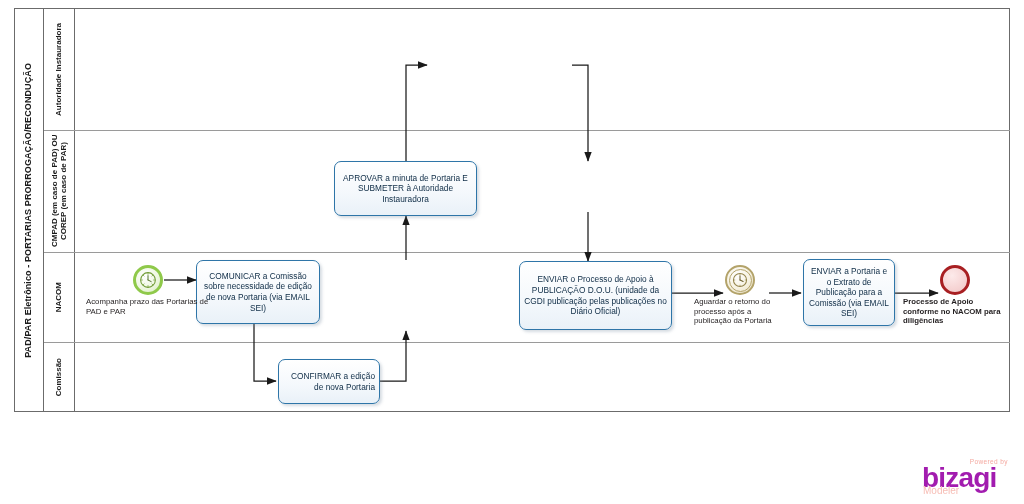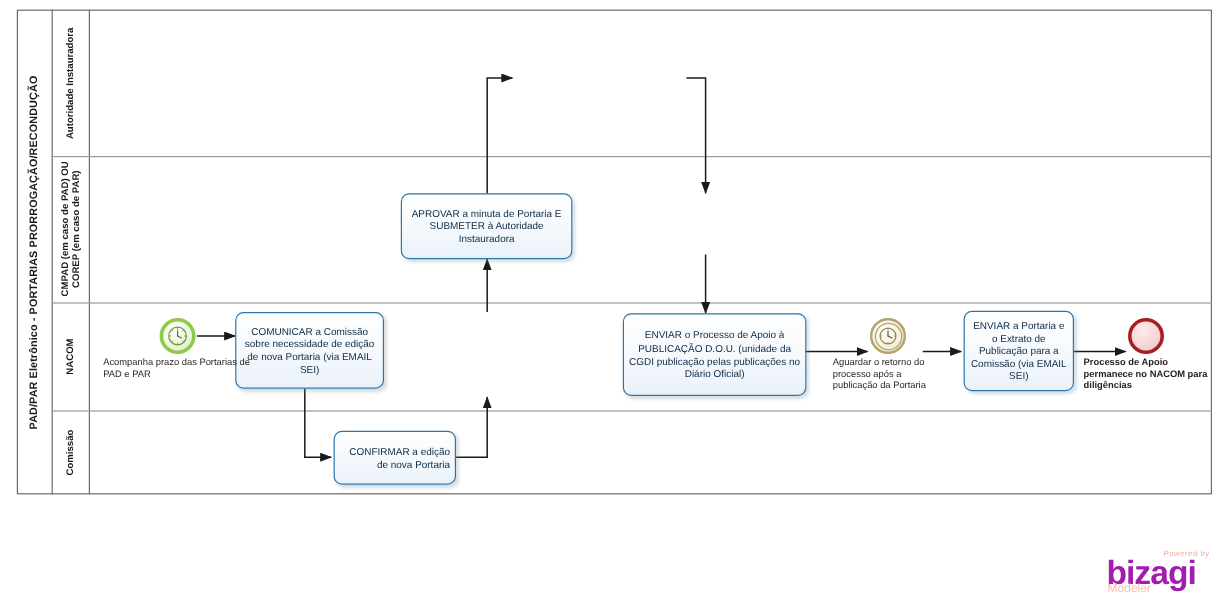--- a/index.html
+++ b/index.html
@@ -170,21 +170,21 @@
         <line x1="15" y1="7.8" x2="15" y2="9"></line>
         <line x1="15" y1="21" x2="15" y2="22.2"></line>
         <line x1="7.8" y1="15" x2="9" y2="15"></line>
         <line x1="21" y1="15" x2="22.2" y2="15"></line>
       </g>
     </svg>
   </div>
   <div class="ev-label" style="left:694px;top:297px;width:94px;">Aguardar o retorno do processo após a publicação da Portaria</div>
 
   <div class="ev ev-end" style="left:940px;top:265px;"></div>
-  <div class="ev-label bold" style="left:903px;top:297px;width:104px;">Processo de Apoio permanece no NACOM para diligências</div>
+  <div class="ev-label bold" style="left:903px;top:297px;width:104px;">Processo de Apoio conforme no NACOM para diligências</div>
 
   <div class="wm">
     <div class="pw">Powered by</div>
     <div class="bz">bizagi</div>
     <div class="md">Modeler</div>
   </div>
 
 </div>
 
 </body></html>

